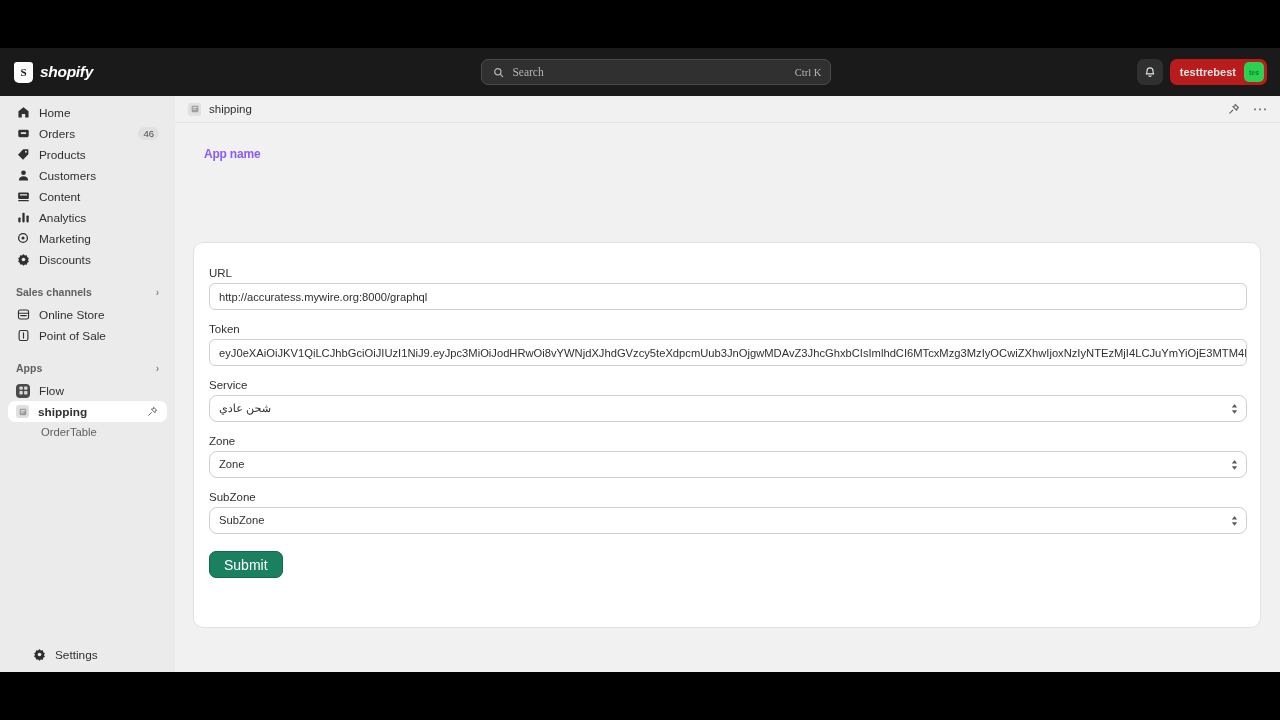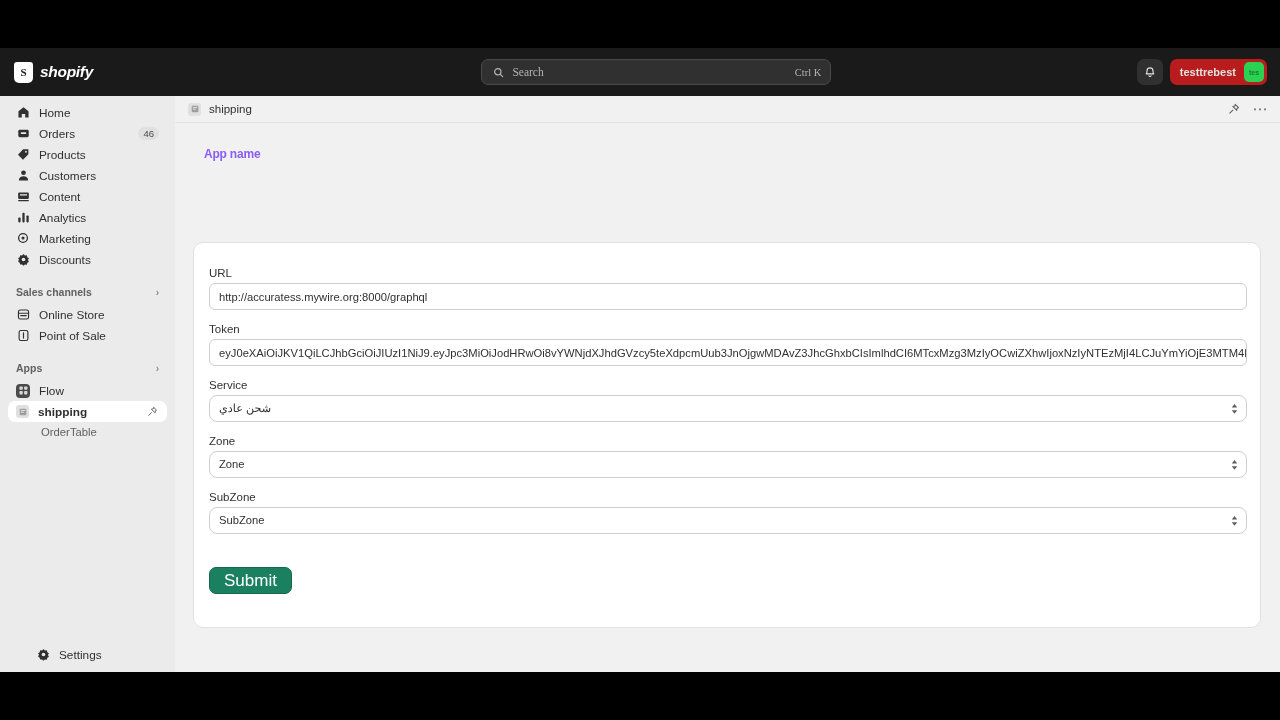--- a/index.html
+++ b/index.html
@@ -111,21 +111,21 @@
     height: 20px; margin: 0 8px; padding-left: 33px;
     display: flex; align-items: center;
     color: #616161; font-size: 11.3px;
   }
   .appicon {
     width: 14px; height: 14px; border-radius: 4px;
     background: #4a4a4a; flex-shrink: 0;
     display: flex; align-items: center; justify-content: center;
   }
   .pin-side { color: #5c5c5c; }
-  .sb-bottom { position: absolute; bottom: 7px; left: 0; width: 175px; padding-left: 20px; }
+  .sb-bottom { position: absolute; bottom: 7px; left: 16px; width: 175px; }
   .nontransfer {
     margin: 6px 8px 0; height: 25px;
     background: #eaf4ff; border-radius: 7px;
     display: flex; align-items: center; gap: 8px;
     padding: 0 9px; color: #00527c; font-size: 11.3px; font-weight: bold;
   }
 
   
   .main {
     position: absolute; left: 175px; top: 48px;
@@ -179,24 +179,24 @@
     position: relative; overflow: hidden;
   }
   .select .val { flex: 1; white-space: nowrap; }
   .select.rtl .val { direction: rtl; text-align: right;
     unicode-bidi: bidi-override; }
   .select.rtl { justify-content: flex-start; }
   .select.rtl .val { text-align: left; }
   .spin { position: absolute; right: 8px; top: 50%; transform: translateY(-50%);
           display: flex; flex-direction: column; gap: 2px; color: #5c5c5c; }
   .submit {
-    margin-top: 20px;
+    margin-top: 4px;
     height: 27px; padding: 0 14px;
     background: #1a8060; border: 1px solid #15684e;
-    border-radius: 7px; color: #fff; font-size: 17px;
+    border-radius: 7px; color: #fff; font-size: 14px;
     display: inline-flex; align-items: center;
     font-family: "Liberation Sans", sans-serif;
   }
 </style>
 </head>
 <body>
 
 <div class="screen">
 
   <div class="topbar">

